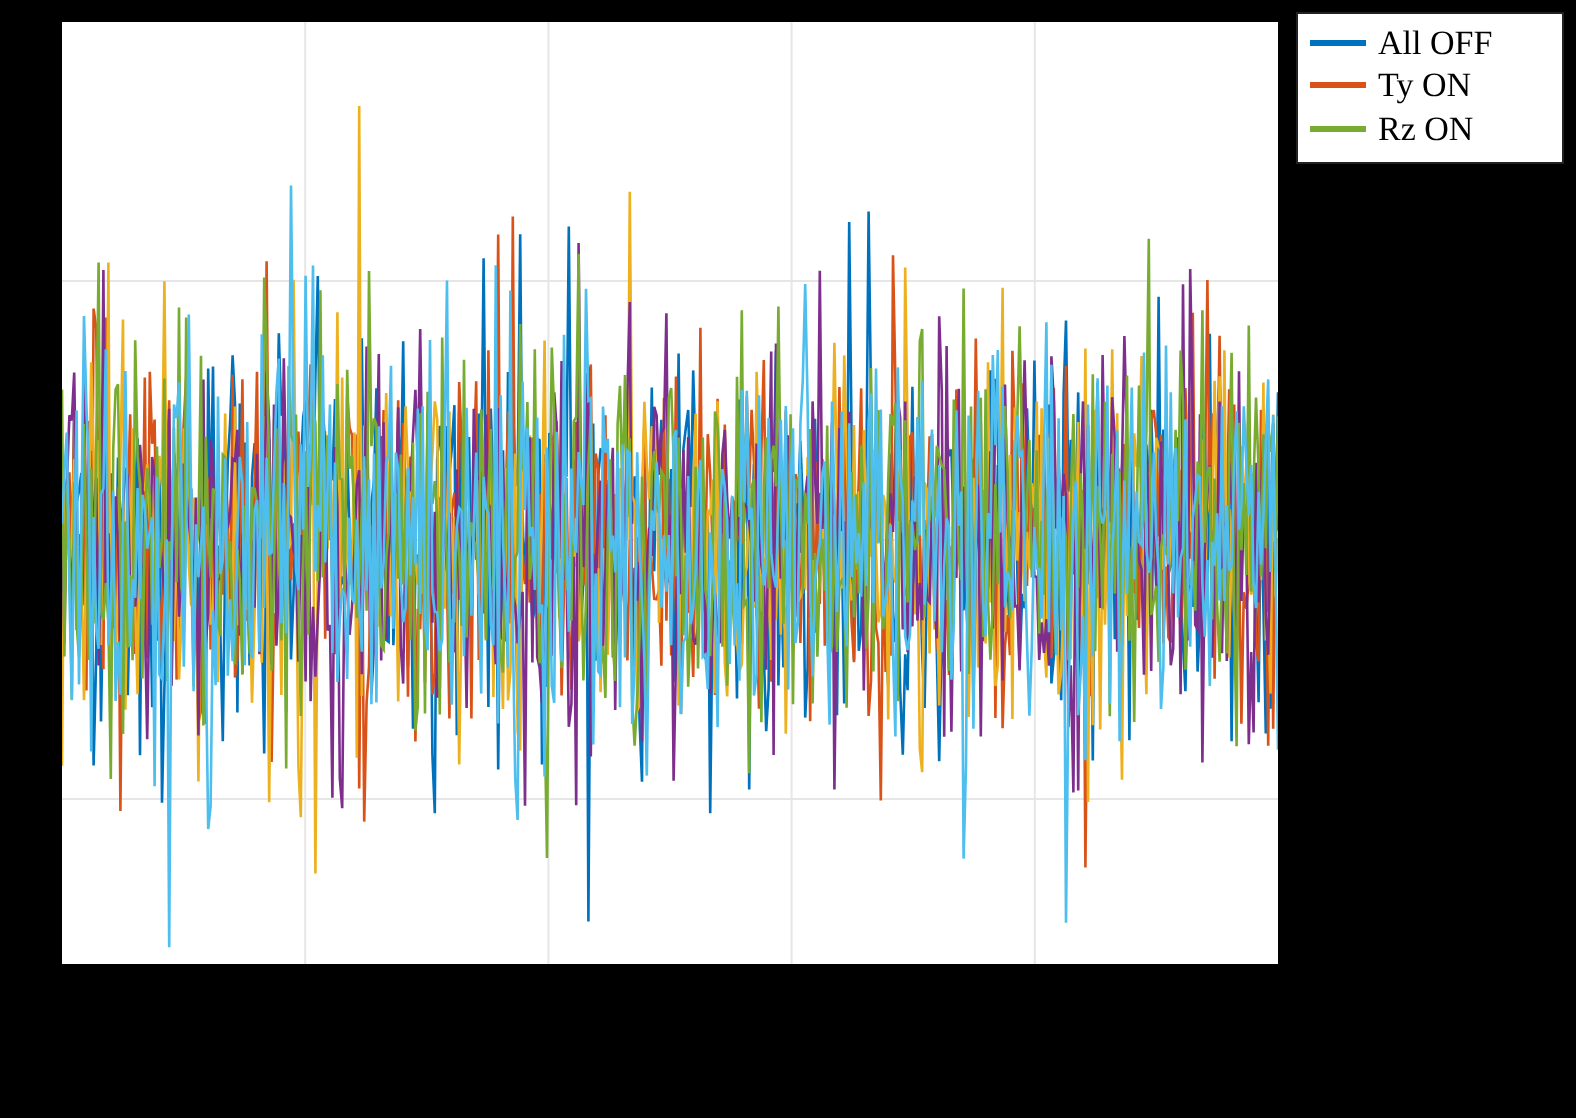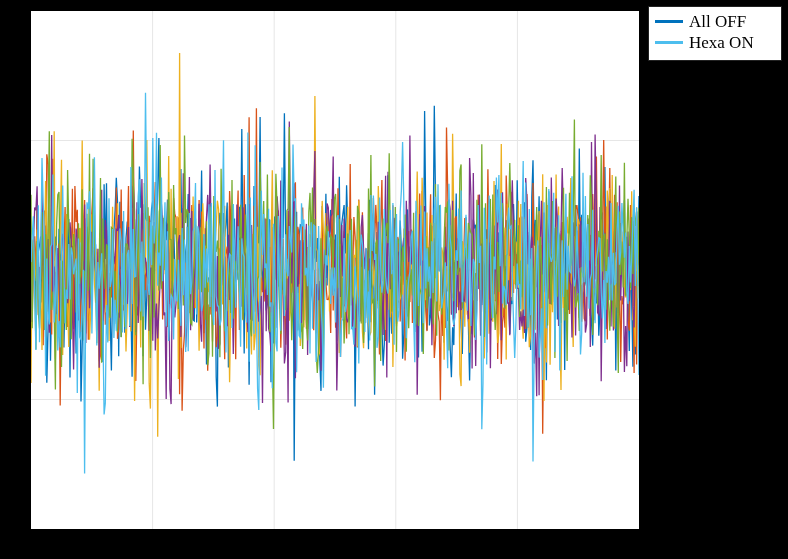--- a/index.html
+++ b/index.html
@@ -1,16 +1,16 @@
 <!DOCTYPE html>
 <html><head>
 <meta charset="utf-8">
 <style>
   html,body { margin:0; padding:0; background:#000; font-family:"Times New Roman","Latin Modern",serif; }
-  .stage { position:relative; width:788px; height:559px; background:#000; }
+  .stage { position:relative; width:788px; height:482px; background:#000; }
   .plot-area {
     position:absolute; left:30px; top:10px; width:610px; height:520px;
     background:#fff; border:1px solid #000; box-sizing:border-box;
   }
   .plot-area svg.gridlines, .plot-area svg.series { position:absolute; left:0; top:0; width:100%; height:100%; }
   .legend {
     position:absolute; left:648px; top:6px; width:134px;
     background:#fff; border:1px solid #222; padding:4px 6px 6px 6px;
     box-sizing:border-box; font-size:17px; line-height:1.25;
     font-family:"Times New Roman",serif;
@@ -44,22 +44,26 @@
         <path d="M0.0 251.1 L1.2 225.1 L2.4 205.3 L3.7 285.1 L4.9 339.1 L6.1 260.6 L7.3 194.2 L8.5 331.3 L9.7 246.2 L11.0 147.0 L12.2 191.6 L13.4 222.0 L14.6 364.7 L15.8 247.5 L17.1 303.3 L18.3 313.4 L19.5 235.9 L20.7 233.4 L21.9 163.6 L23.2 311.4 L24.4 293.4 L25.6 234.4 L26.8 339.5 L28.0 310.0 L29.2 336.4 L30.5 243.9 L31.7 174.5 L32.9 258.5 L34.1 312.3 L35.3 278.5 L36.6 287.9 L37.8 233.0 L39.0 288.5 L40.2 236.4 L41.4 242.7 L42.6 263.3 L43.9 254.7 L45.1 247.6 L46.3 382.1 L47.5 227.4 L48.7 326.3 L50.0 328.4 L51.2 293.6 L52.4 258.7 L53.6 462.6 L54.8 272.6 L56.0 191.3 L57.3 198.1 L58.5 180.2 L59.7 228.5 L60.9 322.4 L62.1 254.7 L63.4 146.3 L64.6 242.3 L65.8 334.6 L67.0 251.1 L68.2 277.6 L69.5 262.1 L70.7 242.3 L71.9 318.1 L73.1 403.5 L74.3 392.1 L75.5 294.1 L76.8 331.6 L78.0 187.3 L79.2 276.0 L80.4 269.0 L81.6 218.1 L82.9 326.9 L84.1 288.7 L85.3 319.6 L86.5 296.6 L87.7 255.7 L88.9 217.4 L90.2 230.6 L91.4 321.6 L92.6 200.0 L93.8 300.2 L95.0 318.2 L96.3 244.1 L97.5 239.0 L98.7 314.9 L99.9 156.1 L101.1 293.0 L102.3 217.9 L103.6 266.0 L104.8 265.4 L106.0 223.7 L107.2 185.1 L108.4 168.3 L109.7 300.6 L110.9 230.5 L112.1 305.6 L113.3 233.4 L114.5 81.7 L115.8 199.6 L117.0 273.7 L118.2 284.0 L119.4 211.1 L120.6 253.9 L121.8 126.9 L123.1 232.5 L124.3 214.4 L125.5 121.8 L126.7 274.8 L127.9 241.5 L129.2 254.8 L130.4 166.6 L131.6 270.2 L132.8 230.8 L134.0 191.3 L135.2 315.5 L136.5 220.3 L137.7 330.0 L138.9 298.8 L140.1 284.1 L141.3 286.6 L142.6 328.5 L143.8 247.9 L145.0 288.0 L146.2 290.6 L147.4 248.8 L148.6 291.6 L149.9 314.9 L151.1 217.1 L152.3 284.2 L153.5 228.6 L154.7 341.1 L156.0 215.7 L157.2 340.3 L158.4 202.1 L159.6 283.2 L160.8 271.0 L162.1 220.5 L163.3 216.1 L164.5 171.9 L165.7 303.4 L166.9 215.3 L168.1 223.2 L169.4 280.1 L170.6 300.1 L171.8 293.1 L173.0 222.9 L174.2 276.7 L175.5 237.4 L176.7 271.4 L177.9 193.2 L179.1 296.0 L180.3 192.1 L181.5 300.9 L182.8 314.1 L184.0 159.0 L185.2 285.3 L186.4 294.9 L187.6 295.2 L188.9 314.5 L190.1 308.6 L191.3 211.5 L192.5 129.2 L193.7 284.8 L194.9 341.4 L196.2 273.8 L197.4 252.4 L198.6 243.0 L199.8 244.5 L201.0 317.1 L202.3 192.9 L203.5 250.8 L204.7 296.8 L205.9 251.5 L207.1 215.3 L208.4 284.0 L209.6 335.8 L210.8 227.4 L212.0 242.7 L213.2 245.9 L214.4 300.7 L215.7 311.6 L216.9 121.6 L218.1 350.8 L219.3 186.6 L220.5 260.3 L221.8 290.1 L223.0 322.8 L224.2 134.3 L225.4 301.8 L226.6 378.0 L227.8 399.0 L229.1 237.9 L230.3 179.8 L231.5 244.0 L232.7 202.9 L233.9 257.1 L235.2 252.5 L236.4 284.0 L237.6 197.8 L238.8 295.6 L240.0 291.2 L241.3 377.3 L242.5 212.8 L243.7 254.9 L244.9 331.9 L246.1 340.4 L247.3 204.9 L248.6 268.5 L249.8 319.7 L251.0 156.4 L252.2 252.8 L253.4 304.9 L254.7 223.2 L255.9 260.0 L257.1 265.3 L258.3 215.0 L259.5 228.7 L260.7 241.5 L262.0 133.4 L263.2 189.3 L264.4 188.2 L265.6 361.2 L266.8 275.7 L268.1 324.7 L269.3 326.5 L270.5 192.3 L271.7 215.4 L272.9 208.4 L274.1 264.5 L275.4 256.8 L276.6 275.2 L277.8 214.6 L279.0 342.6 L280.2 211.2 L281.5 317.8 L282.7 214.3 L283.9 215.4 L285.1 351.0 L286.3 321.3 L287.6 215.1 L288.8 262.9 L290.0 287.8 L291.2 319.2 L292.4 376.8 L293.6 289.0 L294.9 244.2 L296.1 254.4 L297.3 220.2 L298.5 237.6 L299.7 292.9 L301.0 256.6 L302.2 284.8 L303.4 256.5 L304.6 311.6 L305.8 207.6 L307.0 204.1 L308.3 300.8 L309.5 346.1 L310.7 310.0 L311.9 307.8 L313.1 227.0 L314.4 301.1 L315.6 293.3 L316.8 274.6 L318.0 233.7 L319.2 218.9 L320.4 317.5 L321.7 316.3 L322.9 333.6 L324.1 255.2 L325.3 273.9 L326.5 286.3 L327.8 352.6 L329.0 244.2 L330.2 223.6 L331.4 232.8 L332.6 249.8 L333.9 321.0 L335.1 237.0 L336.3 311.8 L337.5 280.6 L338.7 329.4 L339.9 184.0 L341.2 240.1 L342.4 184.4 L343.6 248.9 L344.8 242.9 L346.0 336.8 L347.3 326.1 L348.5 186.6 L349.7 255.5 L350.9 281.7 L352.1 272.8 L353.3 198.0 L354.6 265.2 L355.8 277.3 L357.0 282.7 L358.2 239.8 L359.4 198.9 L360.7 263.2 L361.9 192.0 L363.1 333.7 L364.3 229.3 L365.5 203.1 L366.7 310.6 L368.0 299.9 L369.2 200.7 L370.4 179.1 L371.6 131.0 L372.8 189.7 L374.1 287.9 L375.3 327.2 L376.5 280.0 L377.7 269.7 L378.9 260.4 L380.2 225.7 L381.4 219.7 L382.6 304.8 L383.8 351.3 L385.0 189.8 L386.2 236.9 L387.5 295.0 L388.7 260.8 L389.9 194.6 L391.1 288.5 L392.3 312.2 L393.6 200.6 L394.8 277.5 L396.0 237.3 L397.2 270.8 L398.4 255.5 L399.6 287.4 L400.9 230.3 L402.1 282.0 L403.3 199.2 L404.5 185.8 L405.7 290.6 L407.0 173.2 L408.2 260.8 L409.4 193.8 L410.6 297.3 L411.8 289.2 L413.1 280.4 L414.3 251.5 L415.5 314.6 L416.7 357.2 L417.9 172.7 L419.1 226.0 L420.4 238.9 L421.6 307.2 L422.8 314.0 L424.0 306.0 L425.2 239.2 L426.5 249.8 L427.7 197.5 L428.9 256.7 L430.1 179.4 L431.3 291.3 L432.5 274.6 L433.8 232.4 L435.0 203.8 L436.2 299.7 L437.4 253.6 L438.6 221.5 L439.9 315.1 L441.1 272.0 L442.3 248.0 L443.5 252.3 L444.7 328.9 L445.9 300.3 L447.2 194.1 L448.4 251.9 L449.6 234.8 L450.8 418.3 L452.0 371.8 L453.3 196.8 L454.5 229.6 L455.7 353.4 L456.9 258.0 L458.1 184.4 L459.4 234.8 L460.6 291.0 L461.8 307.1 L463.0 245.5 L464.2 258.4 L465.4 166.5 L466.7 211.6 L467.9 164.0 L469.1 255.3 L470.3 182.1 L471.5 292.6 L472.8 274.9 L474.0 279.1 L475.2 294.3 L476.4 218.2 L477.6 196.6 L478.8 216.9 L480.1 215.1 L481.3 266.2 L482.5 309.6 L483.7 346.9 L484.9 312.3 L486.2 252.5 L487.4 273.2 L488.6 273.5 L489.8 298.3 L491.0 212.3 L492.2 150.1 L493.5 305.1 L494.7 171.4 L495.9 260.9 L497.1 316.5 L498.3 198.1 L499.6 304.3 L500.8 237.0 L502.0 450.4 L503.2 334.6 L504.4 299.3 L505.7 247.3 L506.9 229.4 L508.1 346.6 L509.3 326.4 L510.5 297.3 L511.7 369.1 L513.0 191.3 L514.2 262.8 L515.4 317.2 L516.6 241.3 L517.8 178.1 L519.1 244.9 L520.3 250.8 L521.5 246.3 L522.7 181.8 L523.9 340.9 L525.1 265.1 L526.4 243.0 L527.6 204.3 L528.8 359.6 L530.0 305.3 L531.2 229.3 L532.5 285.9 L533.7 233.1 L534.9 182.8 L536.1 278.7 L537.3 234.8 L538.5 259.9 L539.8 261.6 L541.0 165.3 L542.2 263.4 L543.4 275.4 L544.6 267.7 L545.9 215.3 L547.1 256.6 L548.3 274.0 L549.5 343.5 L550.7 322.4 L552.0 161.7 L553.2 271.2 L554.4 185.1 L555.6 285.8 L556.8 213.0 L558.0 297.7 L559.3 268.0 L560.5 263.0 L561.7 198.7 L562.9 282.8 L564.1 312.3 L565.4 247.9 L566.6 239.0 L567.8 226.7 L569.0 227.6 L570.2 281.1 L571.4 307.4 L572.7 268.9 L573.9 332.0 L575.1 260.0 L576.3 271.8 L577.5 245.7 L578.8 289.2 L580.0 192.1 L581.2 289.5 L582.4 241.8 L583.6 274.2 L584.8 271.7 L586.1 220.3 L587.3 194.7 L588.5 253.8 L589.7 241.2 L590.9 192.1 L592.2 222.0 L593.4 246.6 L594.6 221.5 L595.8 280.6 L597.0 293.0 L598.3 235.0 L599.5 271.4 L600.7 247.3 L601.9 209.7 L603.1 178.7 L604.3 275.0 L605.6 196.5 L606.8 271.6 L608.0 363.9 " fill="none" stroke="#4DBEEE" stroke-width="1.3"></path>
       </svg>
   </div>
 
   <div class="legend">
       <div class="legend-row">
         <span class="legend-swatch" style="background: rgb(0, 114, 189);"></span>
         <span class="legend-label">All OFF</span>
       </div>
       <div class="legend-row">
-        <span class="legend-swatch" style="background: rgb(77, 190, 238);"></span>
-        <span class="legend-label">Hexa ON</span>
+        <span class="legend-swatch" style="background: rgb(217, 83, 25);"></span>
+        <span class="legend-label">Ty ON</span>
+      </div>
+      <div class="legend-row">
+        <span class="legend-swatch" style="background: rgb(119, 172, 48);"></span>
+        <span class="legend-label">Rz ON</span>
       </div>
     </div>
 
   <div class="title"></div>
   <div class="xlabel"></div>
   <div class="ylabel"></div>
 
 </div>
 
 </body></html>

